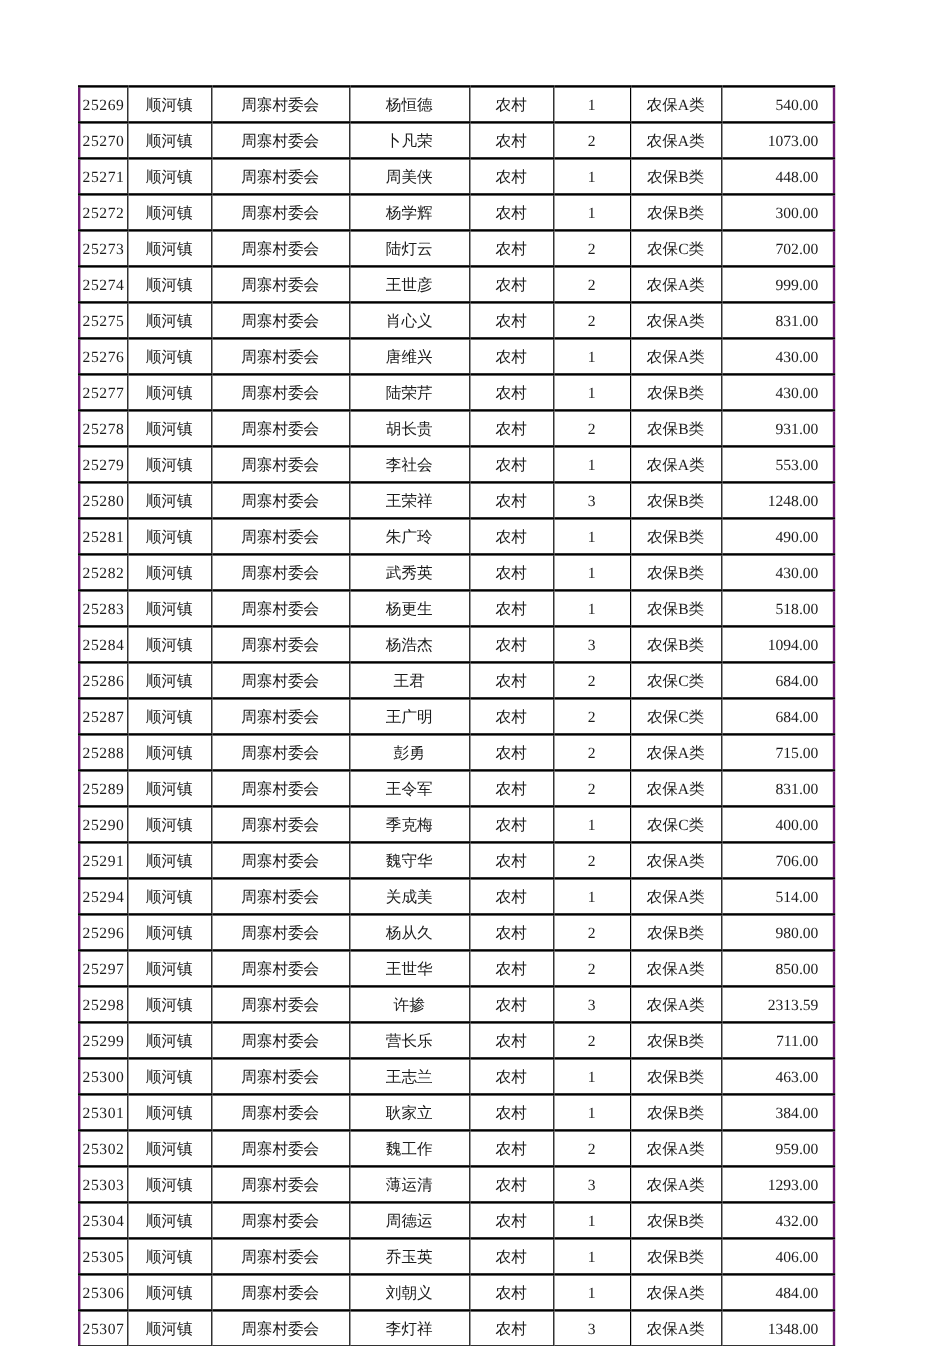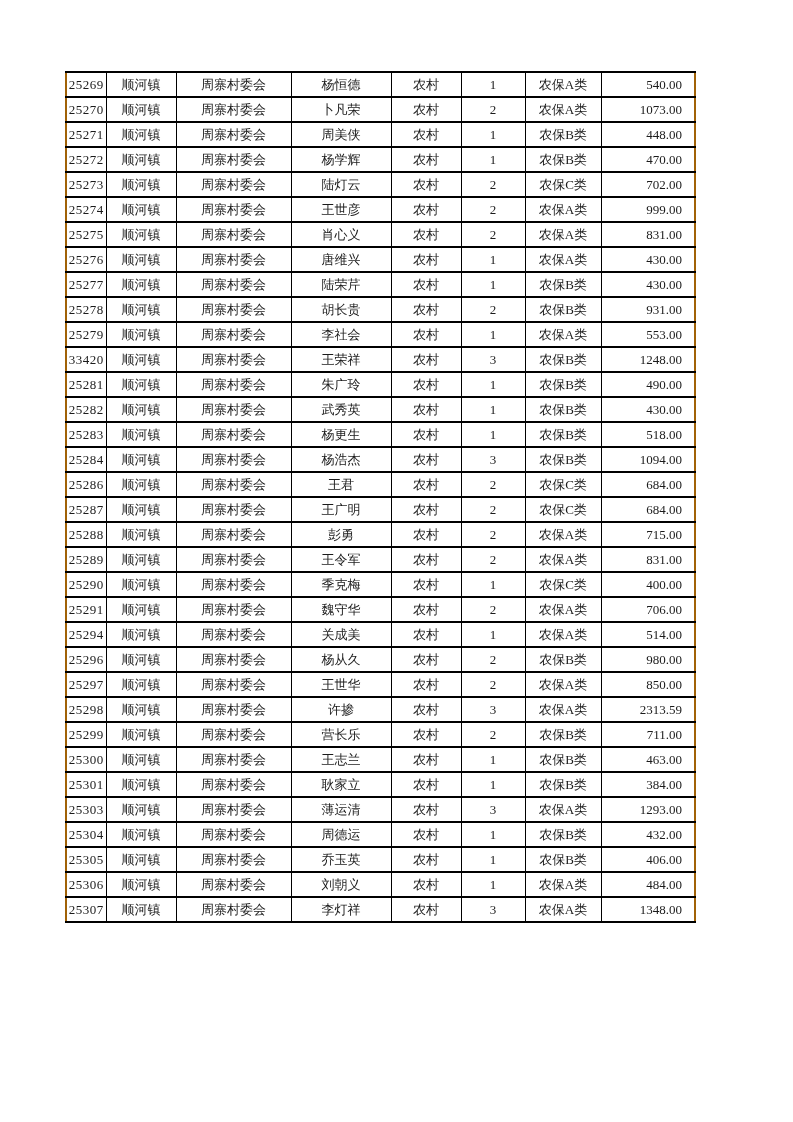--- a/index.html
+++ b/index.html
@@ -16,22 +16,22 @@
   }
   .sheet {
     position: absolute;
     left: 65px;
     top: 71px;
   }
   table.roster {
     border-collapse: collapse;
     table-layout: fixed;
     width: 629px;
-    height: 852px;
-    border: 2px solid #a16207;
+    height: 1052px;
+    border: 2px solid #701a75;
   }
   table.roster td {
     border-left: 1px solid #000;
     border-right: 1px solid #000;
     border-top: 2px solid #000;
     border-bottom: 2px solid #000;
     padding: 0;
     font-size: 13px;
     line-height: 1;
     text-align: center;
@@ -105,21 +105,21 @@
           <td class="col-amount">448.00</td>
         </tr>
         <tr>
           <td class="col-record-id">25272</td>
           <td class="col-town">顺河镇</td>
           <td class="col-village-committee">周寨村委会</td>
           <td class="col-person-name">杨学辉</td>
           <td class="col-residence-type">农村</td>
           <td class="col-person-count">1</td>
           <td class="col-insurance-category">农保B类</td>
-          <td class="col-amount">470.00</td>
+          <td class="col-amount">300.00</td>
         </tr>
         <tr>
           <td class="col-record-id">25273</td>
           <td class="col-town">顺河镇</td>
           <td class="col-village-committee">周寨村委会</td>
           <td class="col-person-name">陆灯云</td>
           <td class="col-residence-type">农村</td>
           <td class="col-person-count">2</td>
           <td class="col-insurance-category">农保C类</td>
           <td class="col-amount">702.00</td>
@@ -178,21 +178,21 @@
           <td class="col-record-id">25279</td>
           <td class="col-town">顺河镇</td>
           <td class="col-village-committee">周寨村委会</td>
           <td class="col-person-name">李社会</td>
           <td class="col-residence-type">农村</td>
           <td class="col-person-count">1</td>
           <td class="col-insurance-category">农保A类</td>
           <td class="col-amount">553.00</td>
         </tr>
         <tr>
-          <td class="col-record-id">33420</td>
+          <td class="col-record-id">25280</td>
           <td class="col-town">顺河镇</td>
           <td class="col-village-committee">周寨村委会</td>
           <td class="col-person-name">王荣祥</td>
           <td class="col-residence-type">农村</td>
           <td class="col-person-count">3</td>
           <td class="col-insurance-category">农保B类</td>
           <td class="col-amount">1248.00</td>
         </tr>
         <tr>
           <td class="col-record-id">25281</td>
@@ -356,20 +356,30 @@
         </tr>
         <tr>
           <td class="col-record-id">25301</td>
           <td class="col-town">顺河镇</td>
           <td class="col-village-committee">周寨村委会</td>
           <td class="col-person-name">耿家立</td>
           <td class="col-residence-type">农村</td>
           <td class="col-person-count">1</td>
           <td class="col-insurance-category">农保B类</td>
           <td class="col-amount">384.00</td>
+        </tr>
+        <tr>
+          <td class="col-record-id">25302</td>
+          <td class="col-town">顺河镇</td>
+          <td class="col-village-committee">周寨村委会</td>
+          <td class="col-person-name">魏工作</td>
+          <td class="col-residence-type">农村</td>
+          <td class="col-person-count">2</td>
+          <td class="col-insurance-category">农保A类</td>
+          <td class="col-amount">959.00</td>
         </tr>
         <tr>
           <td class="col-record-id">25303</td>
           <td class="col-town">顺河镇</td>
           <td class="col-village-committee">周寨村委会</td>
           <td class="col-person-name">薄运清</td>
           <td class="col-residence-type">农村</td>
           <td class="col-person-count">3</td>
           <td class="col-insurance-category">农保A类</td>
           <td class="col-amount">1293.00</td>

